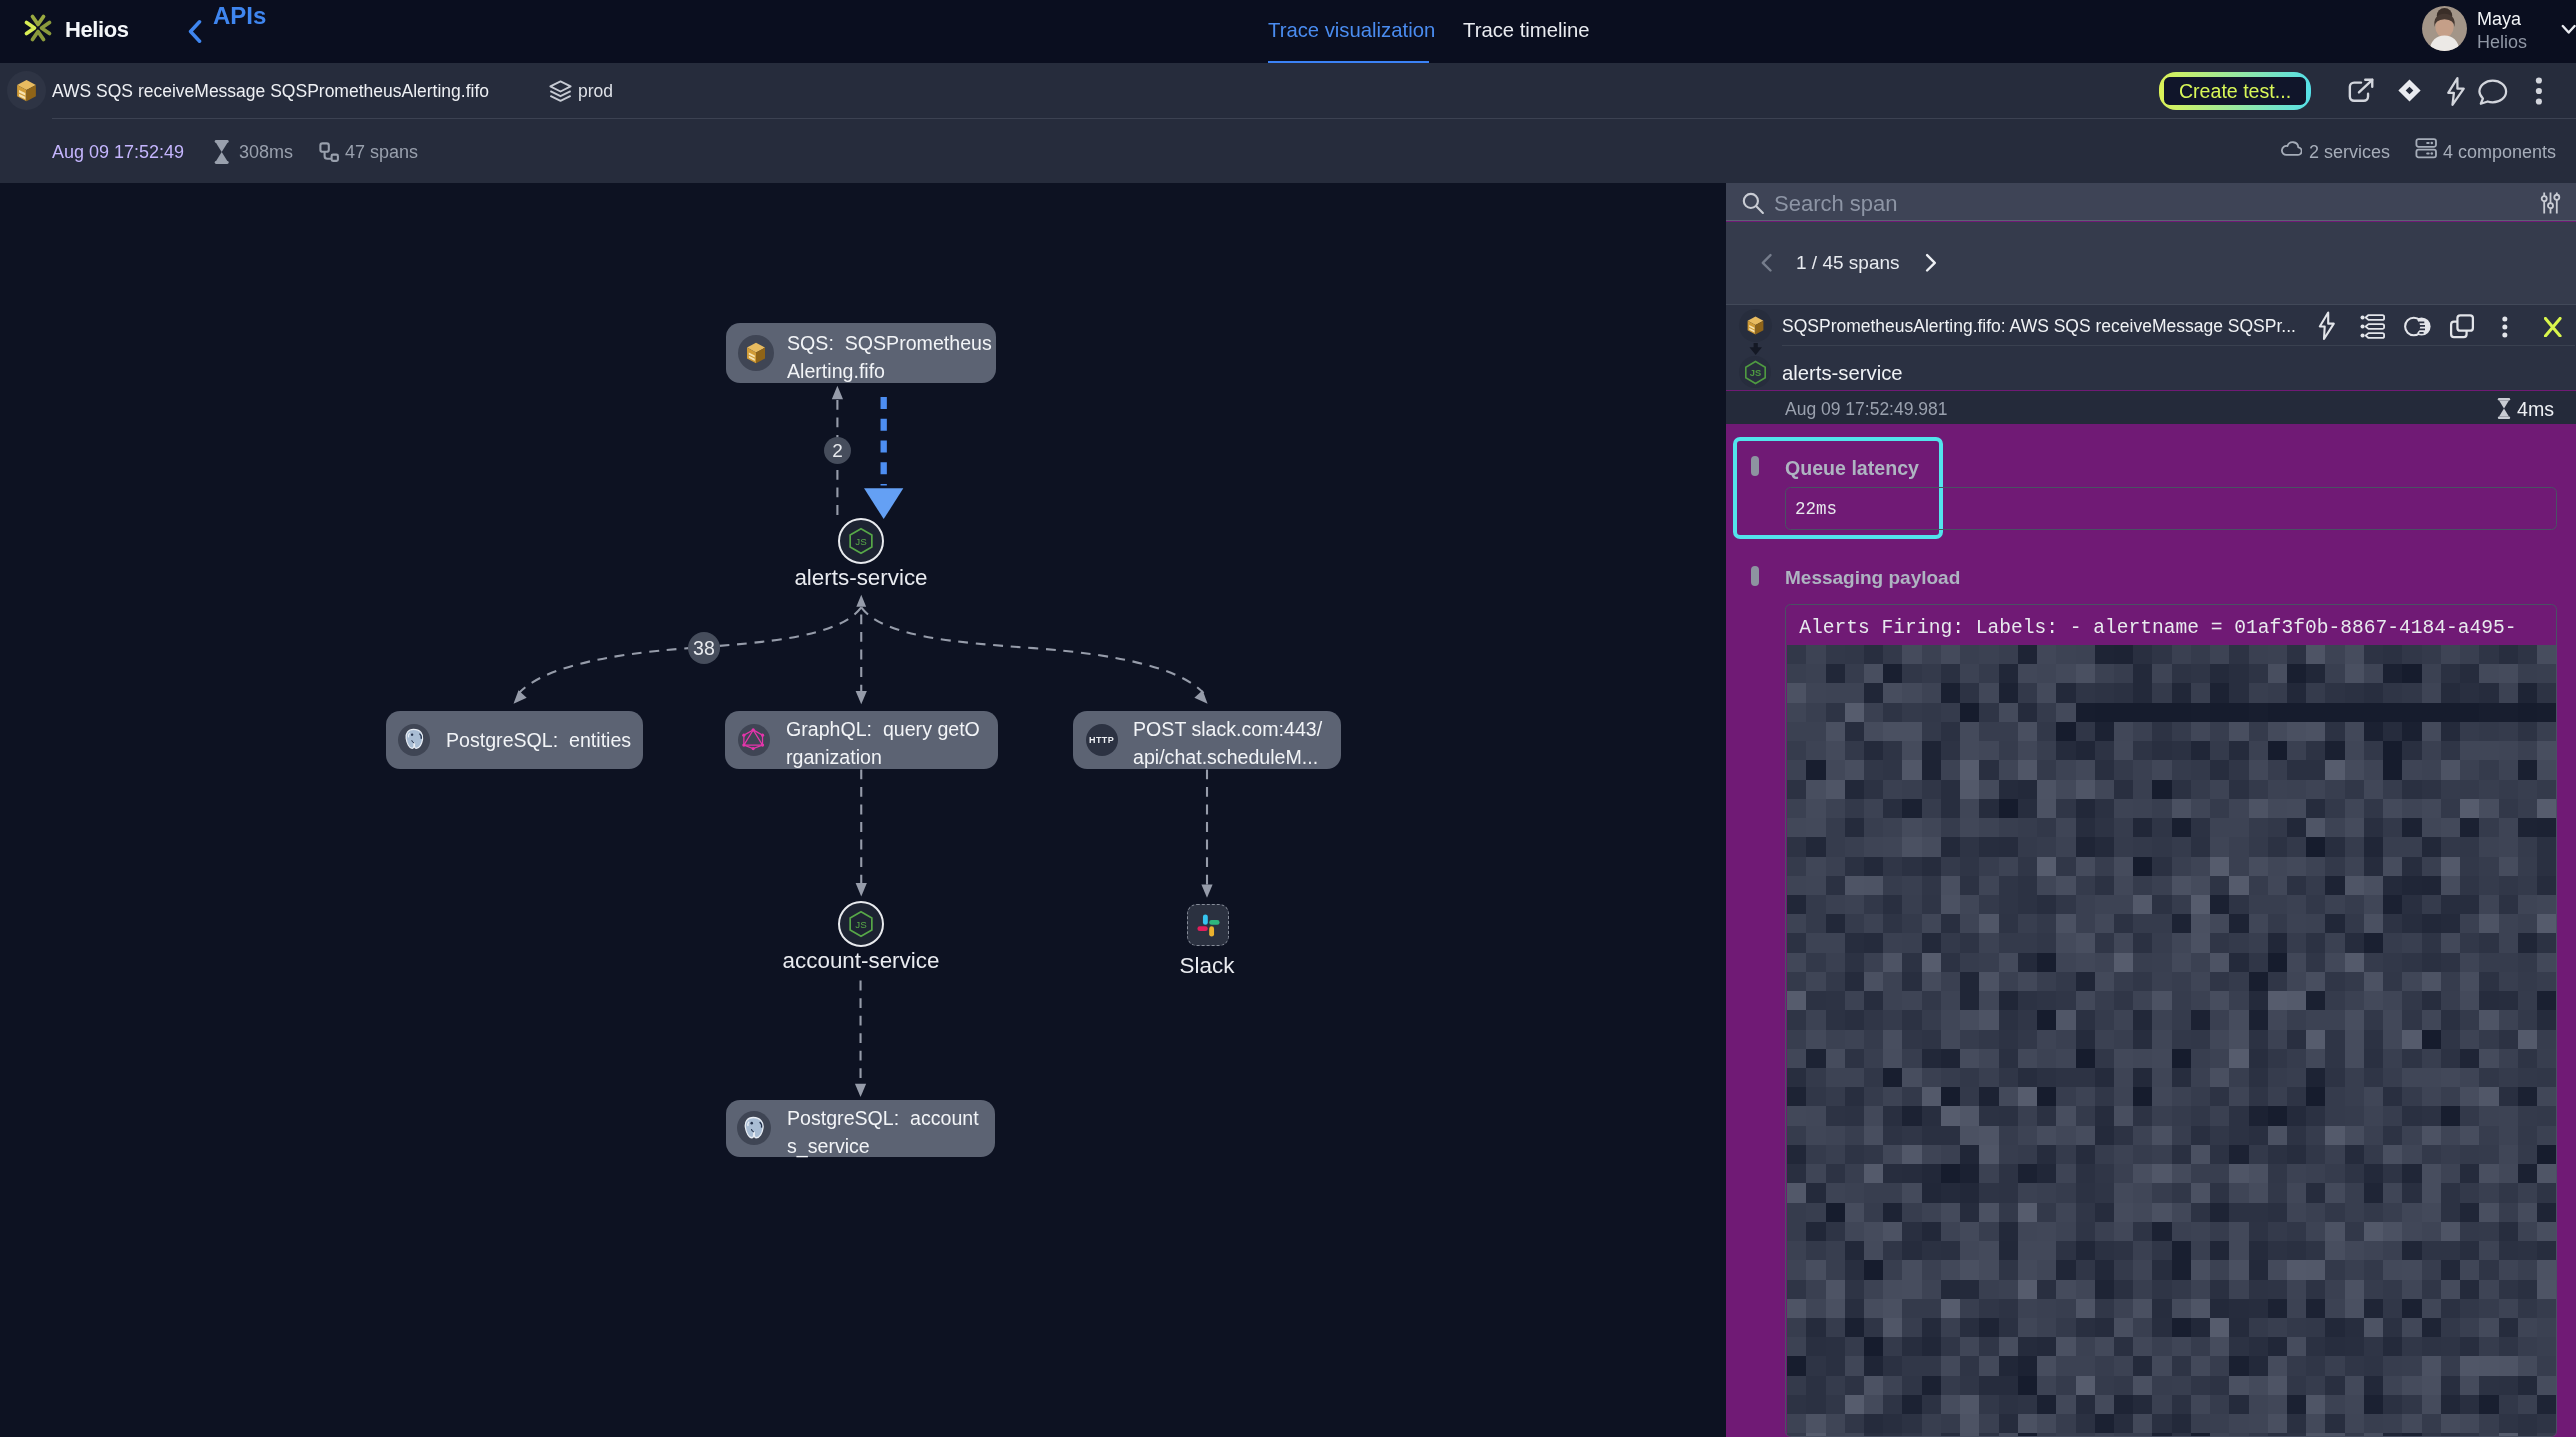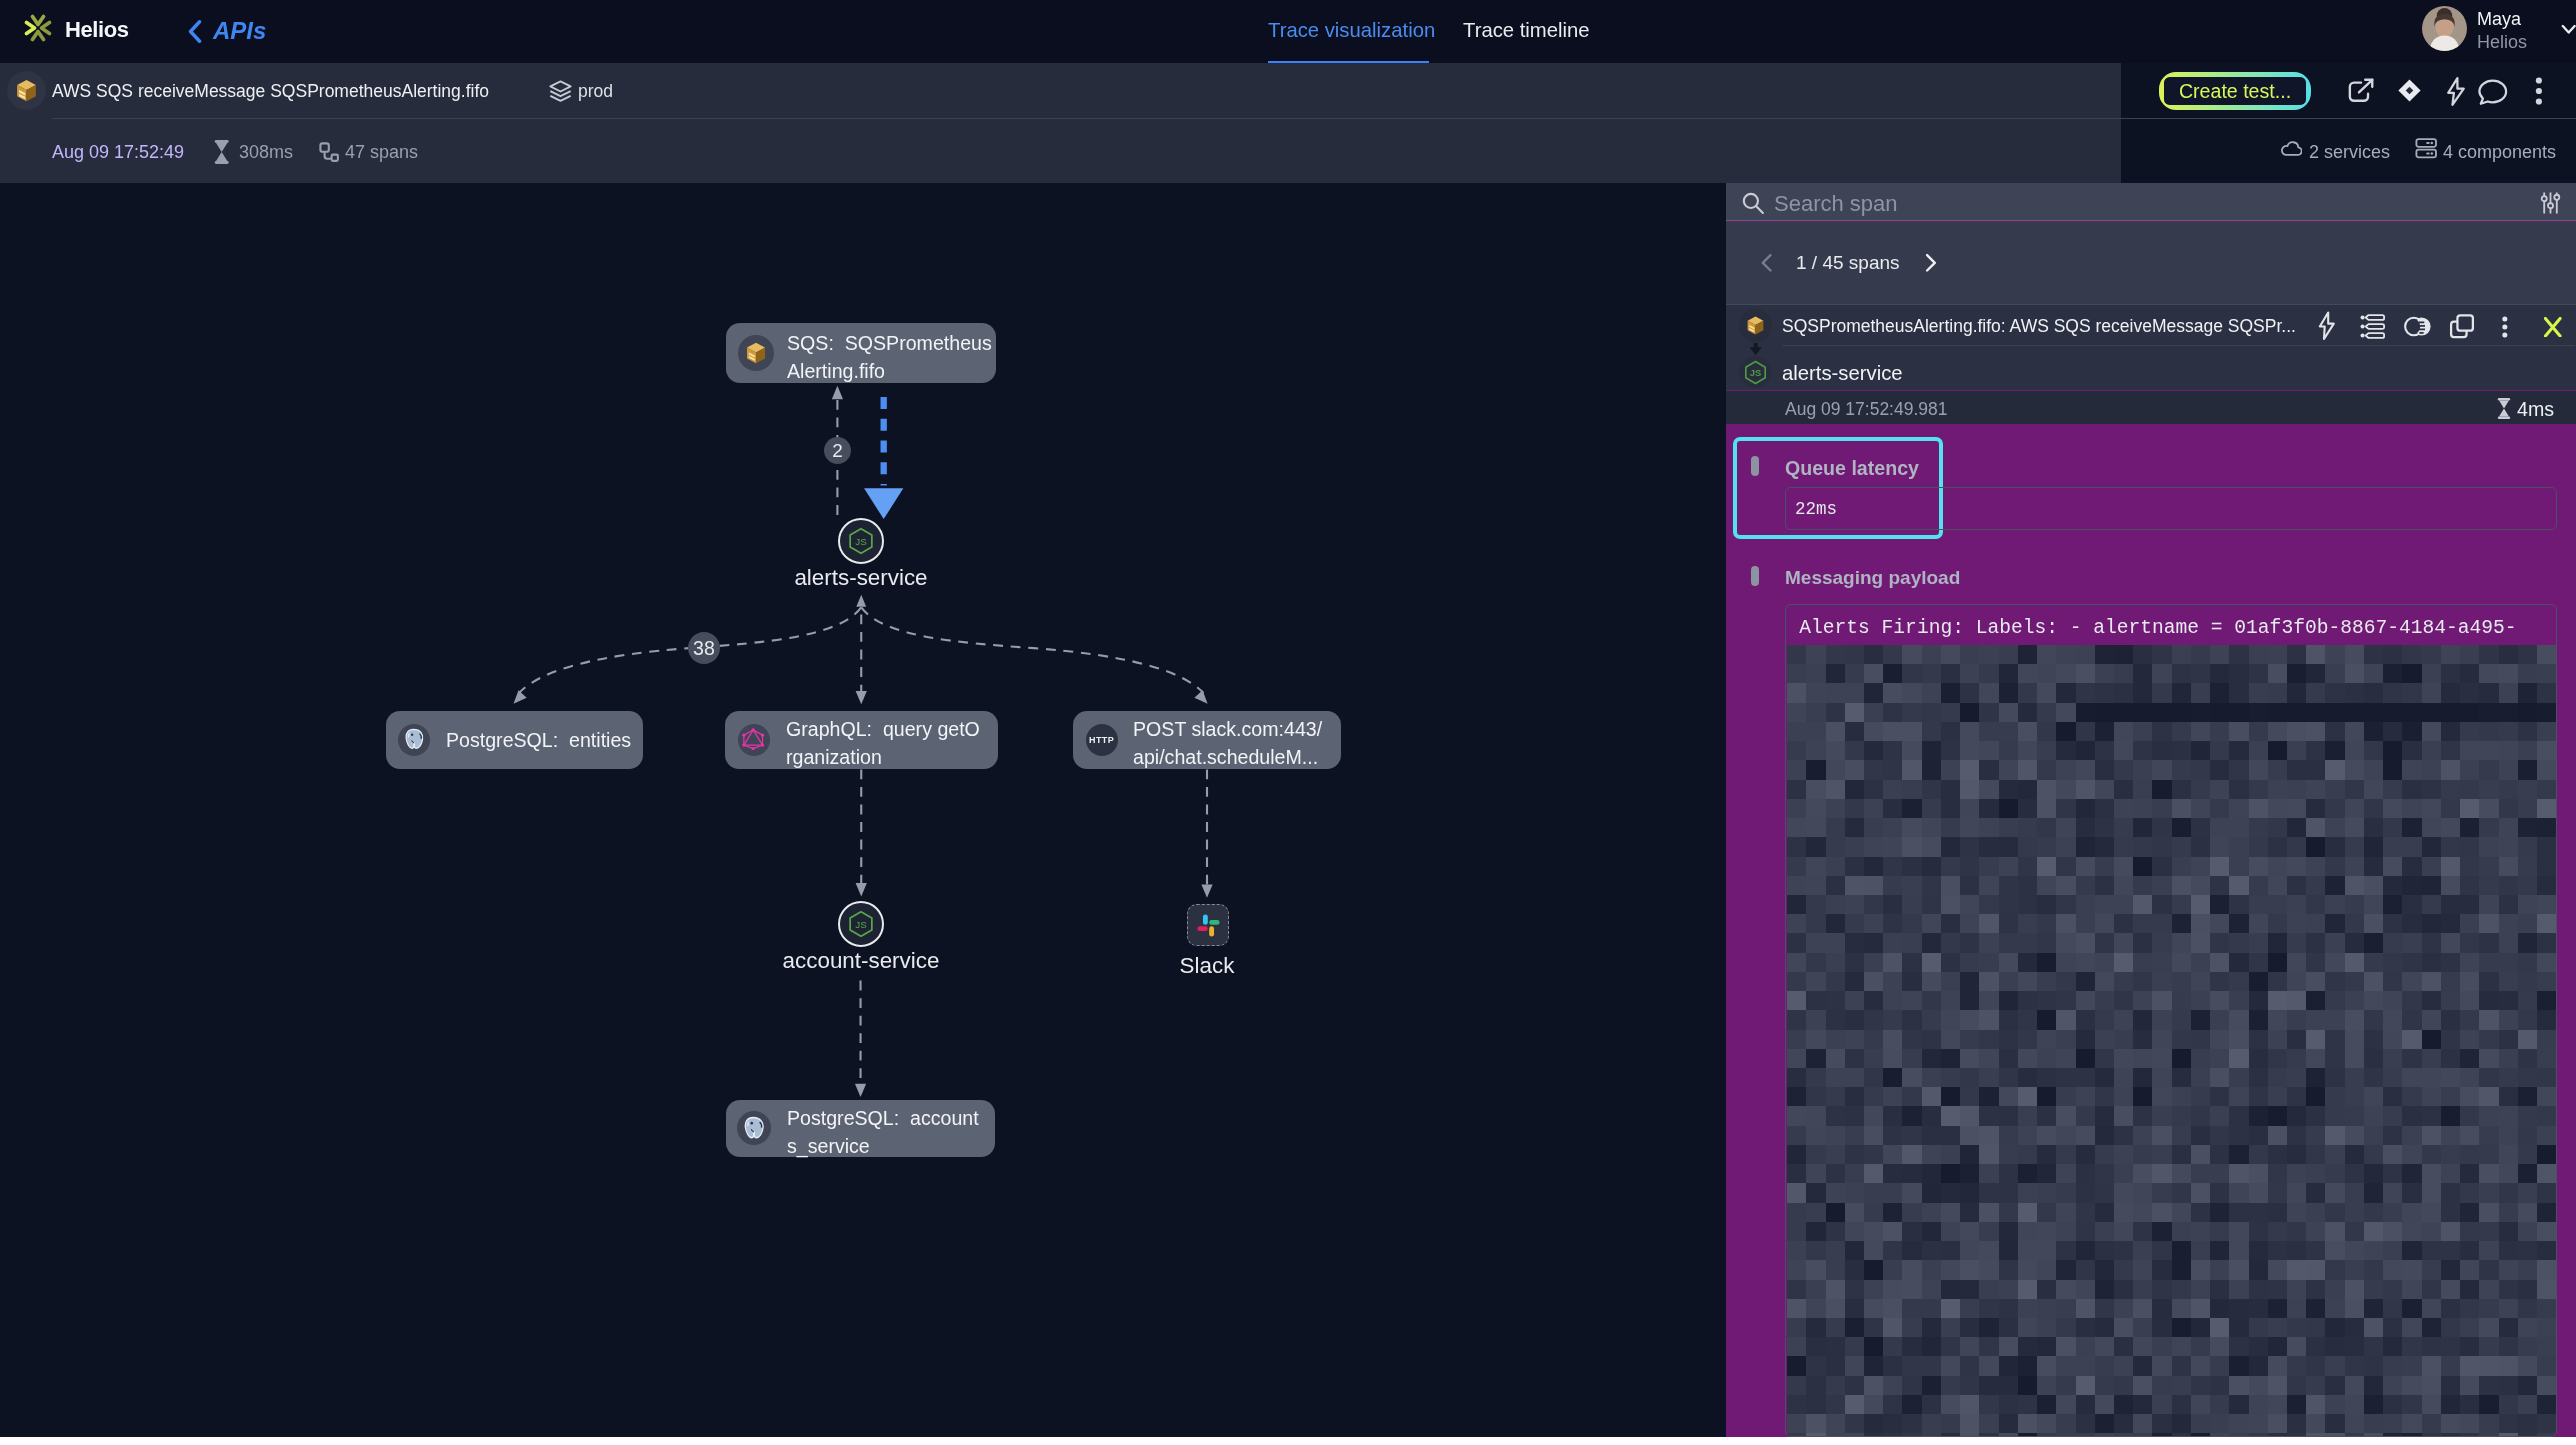--- a/index.html
+++ b/index.html
@@ -2,21 +2,21 @@
 <html style="font-size:11.2px"><head>
 <meta charset="utf-8">
 <style>
   * { margin:0; padding:0; box-sizing:border-box; }
   html,body { width:2576px; height:1445px; background:#ffffff; font-family:"Liberation Sans", sans-serif; overflow:hidden; }
   .abs { position:absolute; }
   #page { position:relative; width:2576px; height:1445px; background:#ffffff; }
   #main { position:absolute; left:0; top:0; width:2576px; height:1437px; background:#0d1222; overflow:hidden; }
   
   #nav { position:absolute; left:0; top:0; width:2576px; height:63px; background:#0a0e1f; }
-  #hdr { position:absolute; left:0; top:63px; width:2121px; height:120px; background:#262c3c; }
+  #hdr { position:absolute; left:0; top:63px; width:2576px; height:120px; background:#262c3c; }
   #hdr .rule { position:absolute; left:52px; top:55px; width:2524px; height:1.4px; background:#3c4252; }
   
   #panel { position:absolute; left:1726px; top:183px; width:850px; height:1254px; background:#701a75; }
   .row-search { position:absolute; left:0; top:0; width:850px; height:38px; background:#3e4456; border-bottom:1.4px solid #5b6273; }
   .row-pag { position:absolute; left:0; top:39px; width:850px; height:82px; background:#353b4c; }
   .row-span { position:absolute; left:0; top:121px; width:850px; height:86px; background:#2b3142; border-top:1.4px solid #424959; }
   .row-time { position:absolute; left:0; top:208px; width:850px; height:33px; background:#242a3a; }
   .t { position:absolute; white-space:pre; }
   .nbox { position:absolute; background:#5c6373; border-radius:14px; color:#f2f4f7; }
   .nico { position:absolute; border-radius:50%; background:#3f4554; display:flex; align-items:center; justify-content:center; }
@@ -162,21 +162,21 @@
           <path d="M21 9 L32 25 L43 9" stroke="#99a940"></path>
           <path d="M21 55 L32 39 L43 55" stroke="#8b9a3c"></path>
           <path d="M9 21 L25 32 L9 43" stroke="#d9ee55"></path>
           <path d="M55 21 L39 32 L55 43" stroke="#8b9a3c"></path>
         </g>
       </svg>
       <div class="t" style="left:65px;top:17px;font-size:22px;font-weight:700;color:#f4f6f9;letter-spacing:-0.4px;">Helios</div>
       <svg class="abs" style="left:187px;top:19px;" width="15.4" height="25" viewBox="0 0 22 36">
           <path d="M18 4 L5 18 L18 32" stroke="#3f86f0" stroke-width="5" fill="none" stroke-linecap="round" stroke-linejoin="round"></path>
         </svg>
-      <div class="t" style="left:213px;top:17px;font-size:24px;font-weight:600;color:#3f86f0;font-style:italic;">APIs</div>
+      <div class="t" style="left:213px;top:2px;font-size:24px;font-weight:600;color:#3f86f0;">APIs</div>
       <div class="t" style="left:1268px;top:19px;font-size:20.3px;color:#4a8cf0;">Trace visualization</div>
       <div class="abs" style="left:1268px;top:61px;width:161px;height:5.6px;background:#3b82f6;"></div>
       <div class="t" style="left:1463px;top:19px;font-size:20.3px;color:#e9ebf0;">Trace timeline</div>
 
       <svg class="abs" style="left:2422px;top:6.3px;" width="45" height="45" viewBox="0 0 64 64">
         <defs>
             <clipPath id="avc">
               <circle cx="32" cy="32" r="32"></circle>
             </clipPath>
           </defs>

